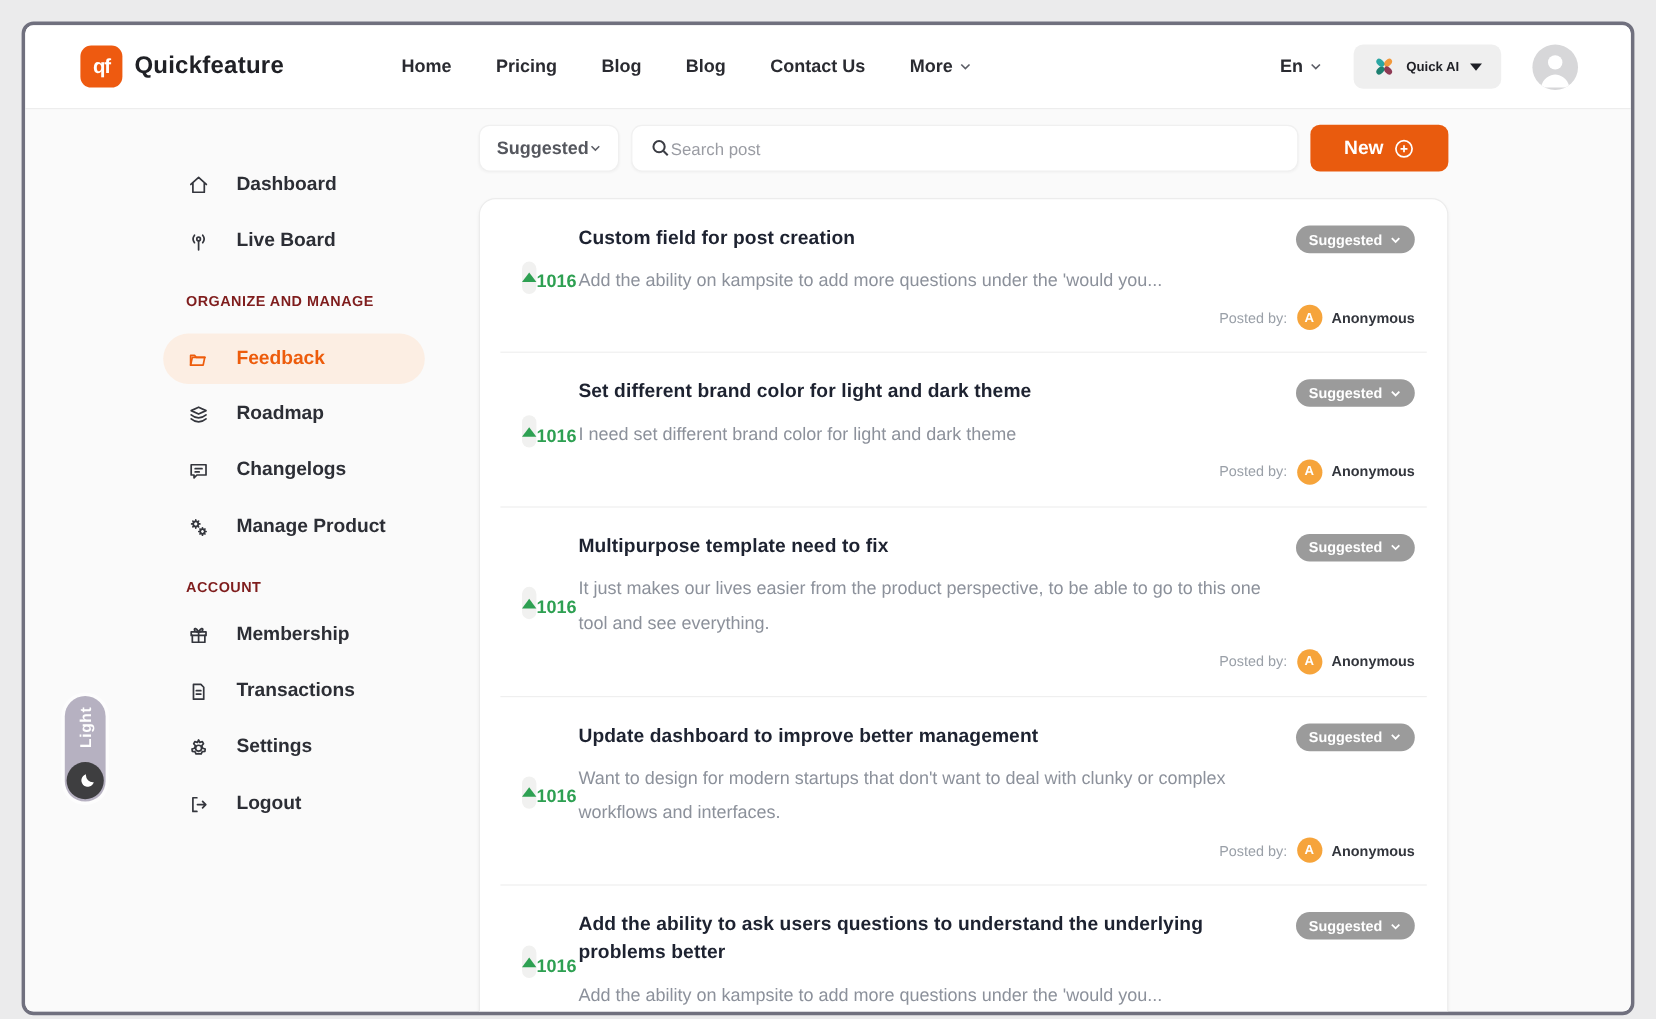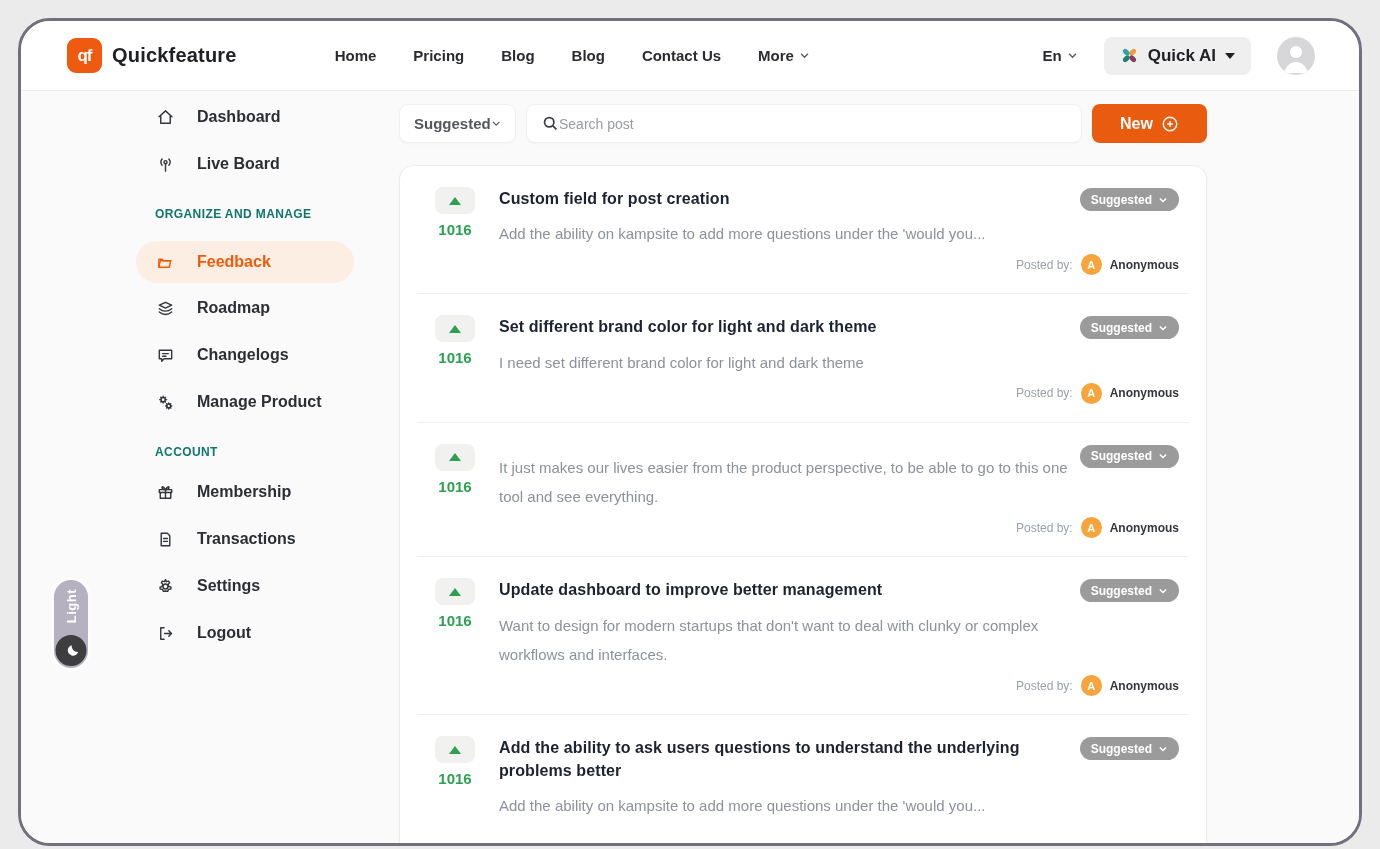--- a/index.html
+++ b/index.html
@@ -8,21 +8,21 @@
     font-family:"Liberation Sans", sans-serif;
     background:#ebebec;
     position:relative;
     overflow:hidden;
     color:#24262c;
   }
   .window {
     position:absolute; left:18px; top:18px; right:18px; bottom:3px;
     background:#fff;
     border:3px solid #70707e;
-    border-radius:32px;
+    border-radius:10px;
     overflow:hidden;
     display:flex; flex-direction:column;justify-content:space-between;
   }
   
   .header {
     height:69px; background:#fff; flex:0 0 69px;
     display:flex; align-items:center;
     padding:0 44px 0 46px;
     box-shadow:0 1px 0 rgba(0,0,0,.05);
     position:relative; z-index:3;
@@ -38,40 +38,40 @@
   .nav a, .nav .navlink {
     font-size:15px; font-weight:600; color:#2a2b31; text-decoration:none; cursor:pointer;
     display:flex; align-items:center; gap:5px;
   }
   .hdr-right { margin-left:auto; display:flex; align-items:center; gap:26px; }
   .lang { font-size:15px; font-weight:600; color:#2a2b31; display:flex; align-items:center; gap:5px; cursor:pointer; }
   .chev { width:11px; height:11px; stroke:#5c5e66; stroke-width:2; fill:none; }
   .quickai-btn {
     display:flex; align-items:center; gap:9px;
     background:#efefef; border:none; border-radius:8px;
-    padding:9px 16px; font-size:17px; font-weight:700; color:#1f2026;
+    padding:9px 16px; font-size:11px; font-weight:700; color:#1f2026;
     font-family:inherit; cursor:pointer;
   }
   .caret-down { width:0; height:0; border-left:5px solid transparent; border-right:5px solid transparent; border-top:6px solid #1f2026; }
   .avatar {
     width:38px; height:38px; border-radius:50%; background:#d7d7d9;
     display:flex; align-items:center; justify-content:center; overflow:hidden; cursor:pointer;
   }
   
   .content { flex:1; background:#fafafa; display:flex; overflow:hidden; }
-  .sidebar { width:378px; flex:0 0 378px; padding:14px 0 0 134px; }
+  .sidebar { width:378px; flex:0 0 378px; padding:51px 0 0 134px; }
   .side-item {
     display:flex; align-items:center; gap:22px;
     height:26px; margin-bottom:21px; cursor:pointer;
     font-size:16px; font-weight:600; color:#2c2e35;
   }
   .side-item .ic { width:20px; height:20px; flex:0 0 20px; display:flex; align-items:center; justify-content:center; }
   .side-item svg { width:19px; height:19px; stroke:#34363d; stroke-width:1.5; fill:none; stroke-linecap:round; stroke-linejoin:round; }
   .side-heading {
-    font-size:12px; font-weight:600; color:#0f766e; letter-spacing:.4px;
+    font-size:12px; font-weight:600; color:#7f1d1d; letter-spacing:.4px;
     margin:30px 0 20px;
   }
   .side-item.active {
     background:#fceee3; border-radius:22px; height:42px;
     margin-left:-19px; padding-left:19px; width:218px; margin-bottom:12px;
     color:#ed5c0c;
   }
   .side-item.active svg { stroke:#ed5c0c; }
   
   .main { width:808px; flex:0 0 808px; padding-top:14px; }
@@ -99,21 +99,21 @@
     display:flex; align-items:center; justify-content:center; gap:8px;
   }
   .new-btn svg { width:18px; height:18px; stroke:#fff; stroke-width:1.6; fill:none; }
   
   .card {
     margin-top:22px; background:#fff; border:1px solid #ececec; border-radius:14px;
     height:700px; overflow:hidden; box-shadow:0 1px 3px rgba(0,0,0,.03);
   }
   .post { margin:0 17px; padding:21px 0 18px; border-top:1px solid #efefef; display:flex; }
   .post:first-child { border-top:none; }
-  .vote-col { width:40px; margin:0 24px 0 18px; flex:0 0 40px; display:flex; flex-direction:column; align-items:center; }
+  .vote-col { width:40px; margin:0 7px 0 18px; flex:0 0 40px; display:flex; flex-direction:row; align-items:center; }
   .vote-btn {
     width:40px; height:27px; background:#f1f1f0; border:none; border-radius:8px;
     cursor:pointer; display:flex; align-items:center; justify-content:center;
   }
   .vote-tri { width:0; height:0; border-left:6px solid transparent; border-right:6px solid transparent; border-bottom:8px solid #2ea052; }
   .vote-count { margin-top:7px; font-size:15px; font-weight:600; color:#2ea052; }
   .post-body { flex:1; min-width:0; padding-right:10px; position:relative; }
   .post-title {
     font-size:16px; font-weight:700; color:#1d2230; line-height:1.45;
     padding-right:108px; letter-spacing:.1px;
@@ -380,20 +380,21 @@
         </div>
 
         <div class="post">
           <div class="vote-col">
             <button class="vote-btn">
                 <span class="vote-tri"></span>
               </button>
             <span class="vote-count">1016</span>
           </div>
           <div class="post-body">
+            <div class="post-title">Multipurpose template need to fix</div>
             <div class="status-badge">
               <span>Suggested</span>
               <svg viewBox="0 0 16 16">
                   <path d="M3 5.5l5 5 5-5"></path>
                 </svg>
             </div>
             <div class="post-desc">It just makes our lives easier from the product perspective, to be able to go to this one tool and see everything.</div>
             <div class="posted-row">
               <span class="posted-label">Posted by:</span>
               <span class="mini-avatar">A</span>

